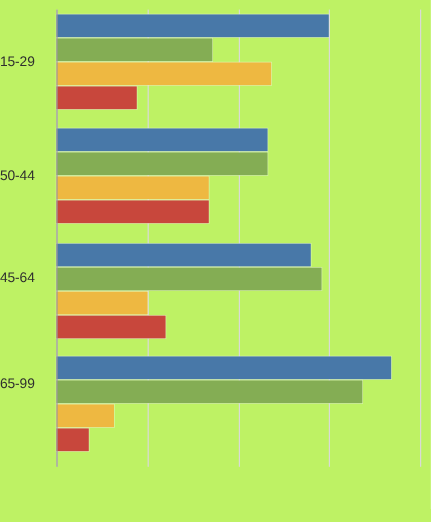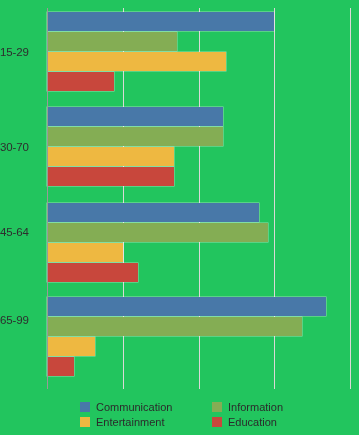--- a/index.html
+++ b/index.html
@@ -10,21 +10,21 @@
     width: 359px;
     height: 435px;
     background: #fdfdfb;
     font-family: "Liberation Sans", sans-serif;
     overflow: hidden;
   }
   #chart-root {
     position: relative;
     width: 359px;
     height: 435px;
-    background: #22c55e;
+    background: #bef264;
   }
   
   #plot-area {
     position: absolute;
     left: 47px;
     top: 8px;
     width: 303px;
     height: 381px;
   }
   .gridline {
@@ -151,37 +151,19 @@
       </div>
       <div class="bar-row" style="left: 47px; top: 337px; width: 303px;">
         <div class="bar" style="width: 48.48px; background: rgb(238, 184, 65);"></div>
       </div>
       <div class="bar-row" style="left: 47px; top: 357px; width: 303px;">
         <div class="bar" style="width: 27.27px; background: rgb(200, 71, 60);"></div>
       </div>
     </div>
   <div id="labels-layer">
       <div class="cat-label" style="top: 46px;">15-29</div>
-      <div class="cat-label" style="top: 141px;">30-70</div>
+      <div class="cat-label" style="top: 141px;">50-44</div>
       <div class="cat-label" style="top: 226px;">45-64</div>
       <div class="cat-label" style="top: 314px;">65-99</div>
     </div>
 
-  <div id="legend">
-      <div class="legend-item">
-        <span class="legend-swatch" style="background: rgb(72, 120, 168);"></span>
-        <span class="legend-label">Communication</span>
-      </div>
-      <div class="legend-item">
-        <span class="legend-swatch" style="background: rgb(132, 173, 84);"></span>
-        <span class="legend-label">Information</span>
-      </div>
-      <div class="legend-item">
-        <span class="legend-swatch" style="background: rgb(238, 184, 65);"></span>
-        <span class="legend-label">Entertainment</span>
-      </div>
-      <div class="legend-item">
-        <span class="legend-swatch" style="background: rgb(200, 71, 60);"></span>
-        <span class="legend-label">Education</span>
-      </div>
-    </div>
 
 </div>
 
 </body></html>

